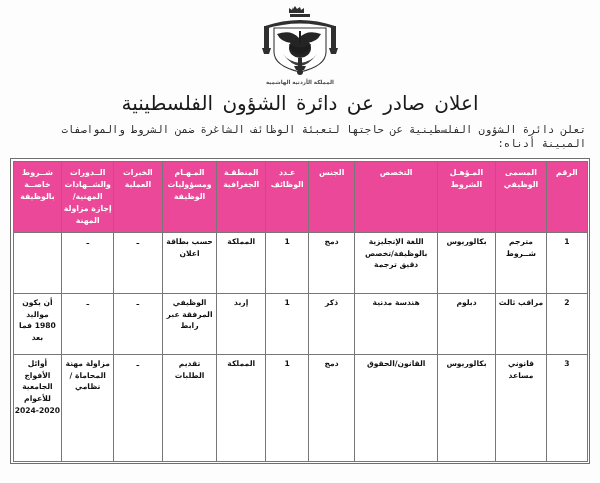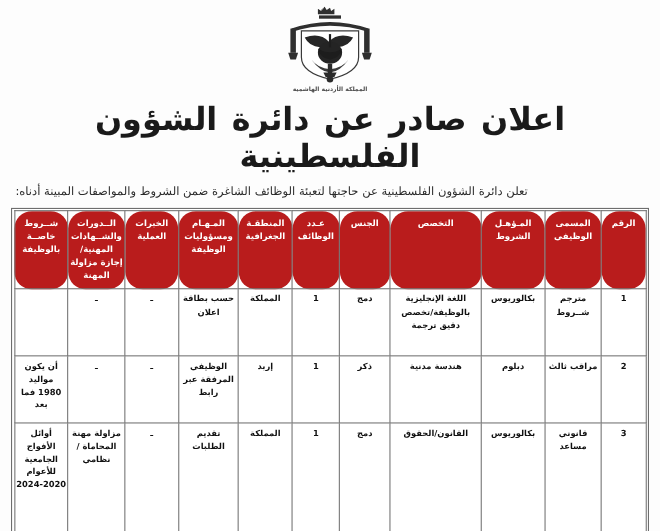--- a/index.html
+++ b/index.html
@@ -45,34 +45,35 @@
     color: #4a4a4a;
     filter: blur(0.35px);
     font-weight: bold;
     text-align: center;
     width: 140px;
   }
 
   
   .main-title {
     text-align: center;
-    font-size: 29px;
-    font-weight: bold;
+    font-size: 20px;
+    font-weight: normal;
     color: #1a1a1a;
     margin: 6px 0 0 0;
     letter-spacing: 0px;
     word-spacing: 3px;
     font-family: "DejaVu Sans", "Liberation Sans", sans-serif;
   }
   .sub-title {
-    text-align: left;
+    text-align: right;
     font-size: 10.5px;
     color: #2a2a2a;
     margin: 9px 14px 7px 14px;
     line-height: 1.3;
+    font-family: Liberation Mono, monospace;
   }
 
   
   .table-outer {
     margin: 0 10px;
     border: 1.6px solid #6e6e6e;
     padding: 1.5px;
     background: #ffffff;
   }
   table.jobs {
@@ -85,29 +86,28 @@
   table.jobs td {
     border: 0.9px solid #777777;
     vertical-align: top;
     text-align: center;
     padding: 3px 1px;
     font-size: 7.6px;
     line-height: 1.55;
     word-wrap: break-word;
   }
   table.jobs thead th {
-    background: #b91c1c;
+    background: #ec4899;
     color: #ffffff;
     font-weight: bold;
     height: 62px;
     vertical-align: top;
     font-size: 7.8px;
     letter-spacing: 0.4px;
     padding-top: 5px;
-    border-radius: 16px;
   }
   table.jobs tbody td {
     color: #111111;
     font-weight: bold;
   }
   td.num, td.count {
     font-weight: bold;
     font-size: 9px;
     vertical-align: top;
   }

